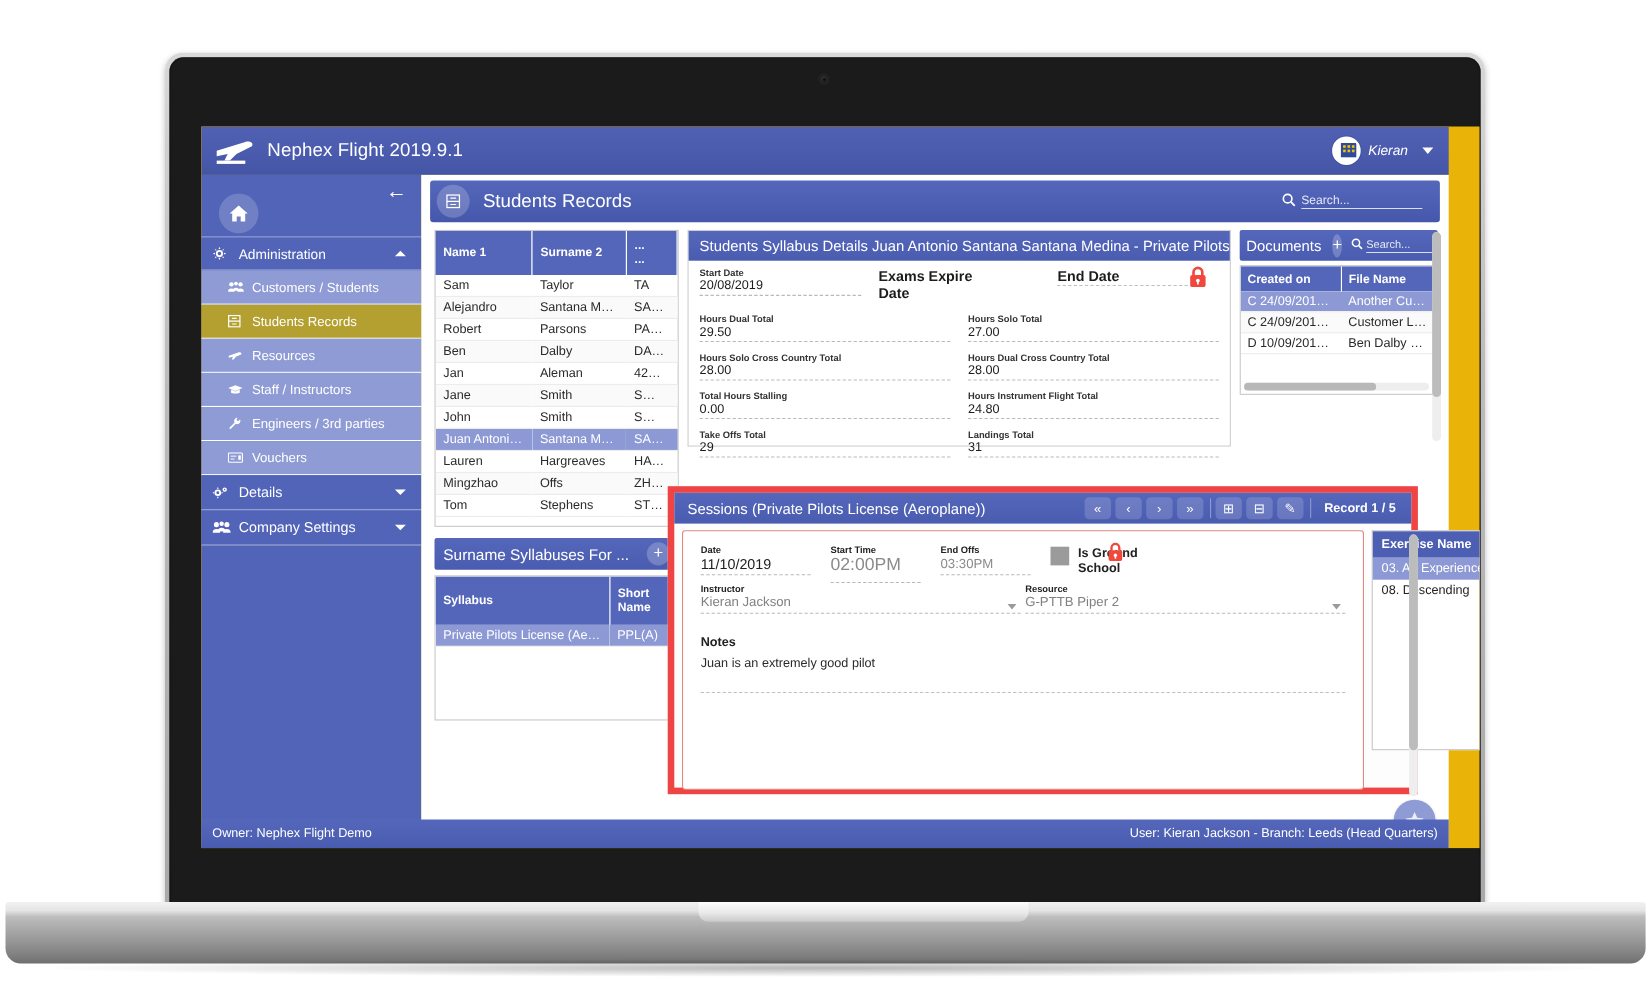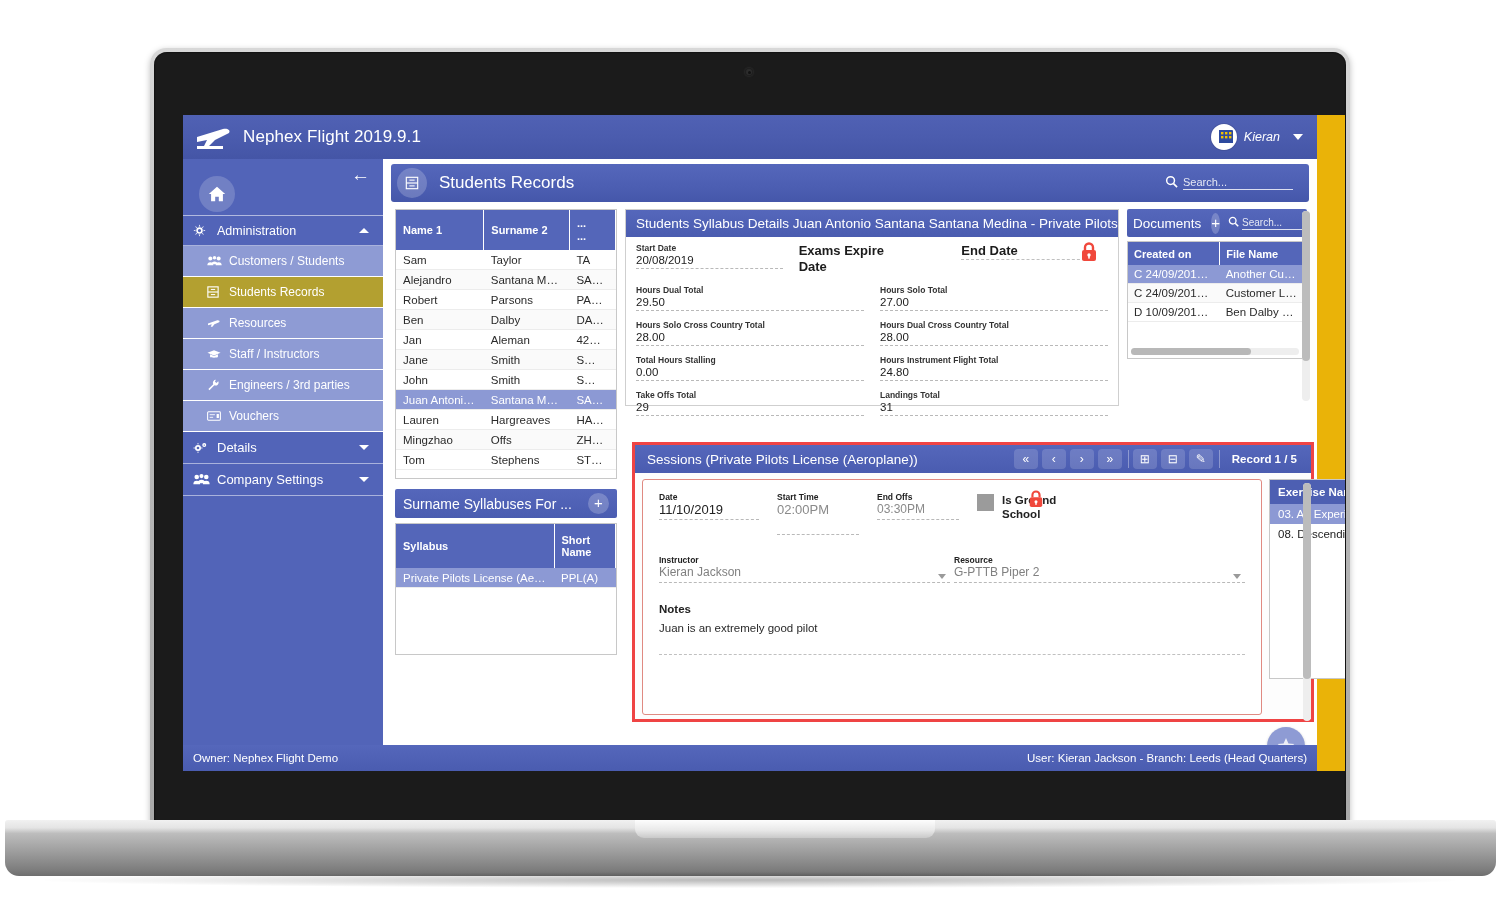--- a/index.html
+++ b/index.html
@@ -233,22 +233,22 @@
   #tabs { position: absolute; left: 246px; top: 256px; display: flex; align-items: flex-end; }
   .tab {
     height: 27px; padding: 0 17px; font-size: 12.5px; display: flex; align-items: center;
     border: 1px solid #cfcfcf; border-bottom: none; border-radius: 5px 5px 0 0;
     background: #eef0f6; color: #9aa0ae; margin-right: -1px;
   }
   .tab.active { background: #fff; color: #46529c; font-weight: bold; }
 
   
   #sessions-card {
-    position: absolute; left: 249px; top: 283px; width: 682px; height: 280px;
-    border: 3px solid #ef4444; background: #fdfdfd;
+    position: absolute; left: 224px; top: 283px; width: 682px; height: 280px;
+    border: 6px solid #ef4444; background: #fdfdfd;
   }
   #sessions-head {
     height: 28px; background: linear-gradient(180deg,#5567bb 0%,#4a5cb0 100%);
     display: flex; align-items: center; padding: 0 6px;
   }
   #sessions-head .t { color: #fff; font-size: 13.5px; margin-left: 6px; }
   #nav-tools { margin-left: auto; display: flex; align-items: center; gap: 0; }
   .navbtn {
     width: 24px; height: 20px; border-radius: 4px; background: rgba(255,255,255,.16);
     color: #fff; font-size: 12px; display: flex; align-items: center; justify-content: center;
@@ -711,36 +711,36 @@
         </div>
 
         <div id="session-form">
           <div style="display:flex;gap:18px;align-items:flex-start">
             <div style="width:100px">
               <div class="lbl" style="font-size:8.5px;font-weight:bold">Date</div>
               <div class="val" style="font-size:13px;border-bottom:1px dashed #b9b9b9;padding-bottom:2px">11/10/2019</div>
             </div>
             <div style="width:82px">
               <div class="lbl" style="font-size:8.5px;font-weight:bold">Start Time</div>
-              <div class="val" style="font-size:13px;color:#8a8a8a;border-bottom:1px dashed #b9b9b9;padding-bottom:17px">02:00PM</div>
+              <div class="val" style="font-size:16px;color:#8a8a8a;border-bottom:1px dashed #b9b9b9;padding-bottom:6px">02:00PM</div>
             </div>
             <div style="width:82px">
               <div class="lbl" style="font-size:8.5px;font-weight:bold">End Offs</div>
               <div class="val" style="font-size:12px;color:#8a8a8a;border-bottom:1px dashed #b9b9b9;padding-bottom:3px">03:30PM</div>
             </div>
             <div style="display:flex;align-items:flex-start;gap:8px;margin-top:2px">
               <span style="width:17px;height:17px;background:#9b9b9b;display:inline-block"></span>
               <span style="font-size:11.5px;font-weight:bold;line-height:1.2">
                 <span style="display:block">Is Ground</span>
                 <span style="display:block">School</span>
               </span>
             </div>
           </div>
 
-          <div style="display:flex;gap:4px;margin-top:20px">
+          <div style="display:flex;gap:4px;">
             <div style="flex:1;position:relative">
               <div class="lbl" style="font-size:8.5px;font-weight:bold">Instructor</div>
               <div class="val" style="font-size:12px;color:#808080;border-bottom:1px dashed #b9b9b9;padding-bottom:3px">Kieran Jackson</div>
               <span style="position:absolute;right:4px;bottom:4px;width:0;height:0;border-left:4px solid transparent;border-right:4px solid transparent;border-top:5px solid #9a9a9a"></span>
             </div>
             <div style="flex:1;position:relative">
               <div class="lbl" style="font-size:8.5px;font-weight:bold">Resource</div>
               <div class="val" style="font-size:12px;color:#808080;border-bottom:1px dashed #b9b9b9;padding-bottom:3px">G-PTTB Piper 2</div>
               <span style="position:absolute;right:4px;bottom:4px;width:0;height:0;border-left:4px solid transparent;border-right:4px solid transparent;border-top:5px solid #9a9a9a"></span>
             </div>

